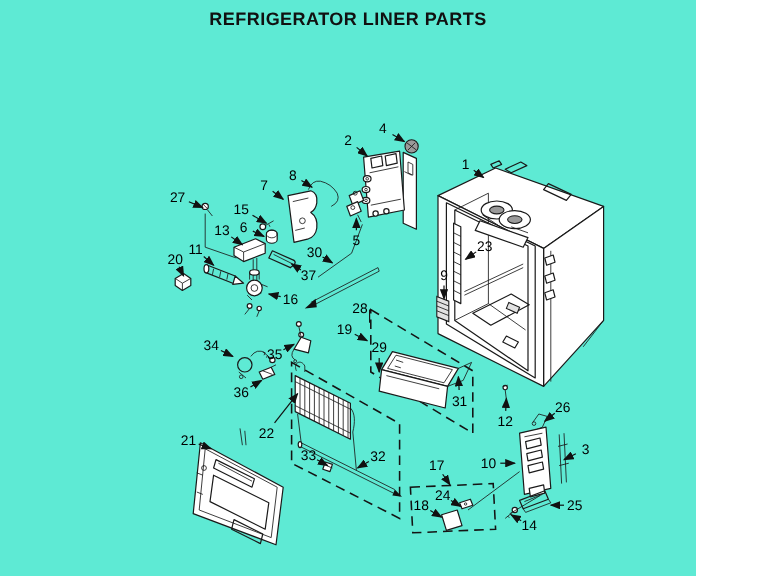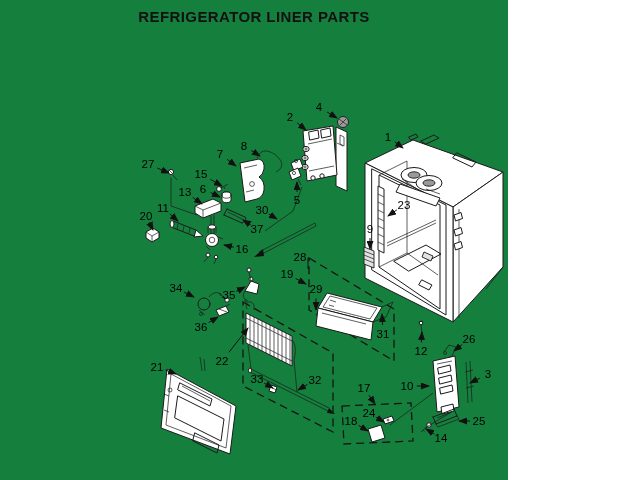--- a/index.html
+++ b/index.html
@@ -1,17 +1,17 @@
 <!DOCTYPE html>
 <html><head>
 <meta charset="utf-8">
 <style>
   html,body{margin:0;padding:0;background:#fff;}
-  .page{position:relative;width:508px;height:480px;background:#15803d;overflow:hidden;
-        font-family:"Liberation Sans",sans-serif;}
+  .page{position:relative;width:552px;height:480px;background:#5eead4;overflow:hidden;
+        font-family:"Liberation Sans",sans-serif;padding-left:28px;}
   h1.title{position:absolute;top:8px;left:0;width:100%;margin:0;text-align:center;
         font-size:15px;font-weight:bold;letter-spacing:.4px;color:#111;}
   svg{position:absolute;top:0;left:0;}
   .ln{stroke:#1a1a1a;fill:none;stroke-width:1;stroke-linejoin:round;stroke-linecap:round;}
   .fw{stroke:#1a1a1a;fill:#ffffff;stroke-width:1;stroke-linejoin:round;}
   .fg{stroke:#1a1a1a;fill:#e2e2e2;stroke-width:.9;}
   .fd{stroke:#1a1a1a;fill:#9a9a9a;stroke-width:.9;}
   .thin{stroke:#1a1a1a;fill:none;stroke-width:.7;}
   .dash{stroke:#141414;fill:none;stroke-width:1.3;stroke-dasharray:8 5;}
   .leader{stroke:#111;stroke-width:1;fill:none;}

